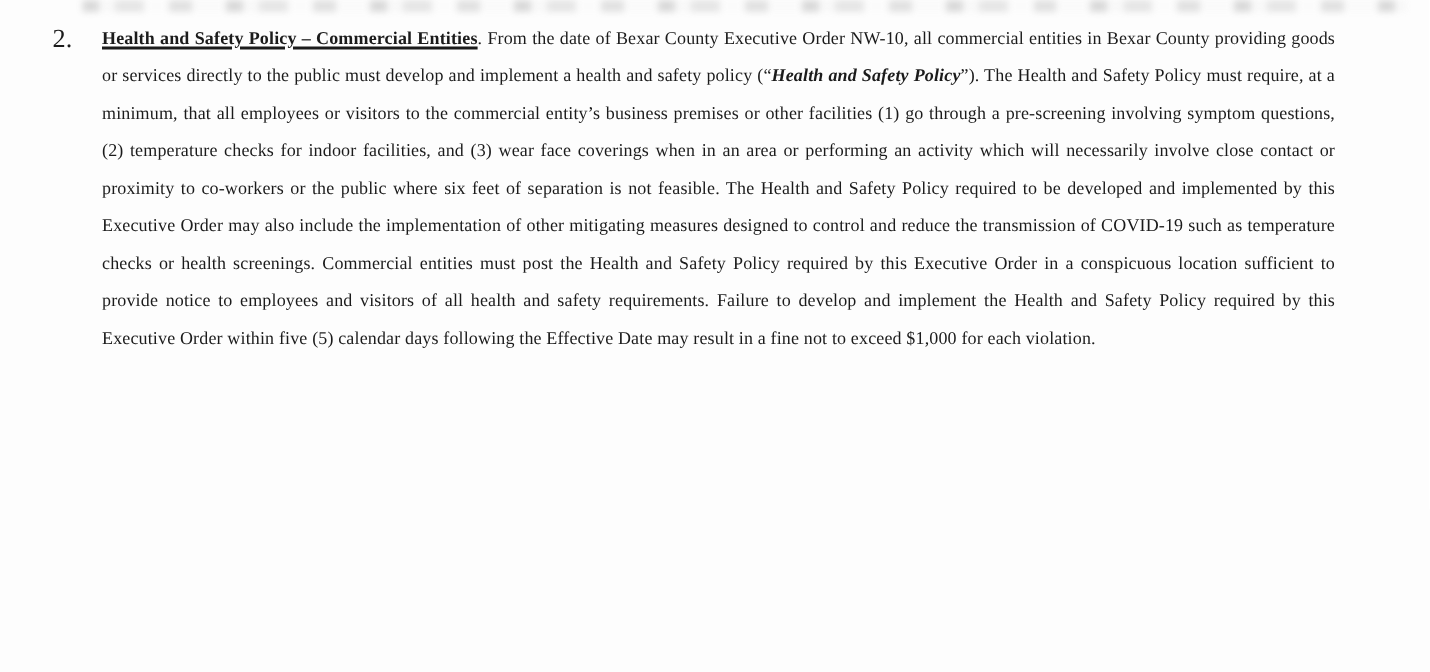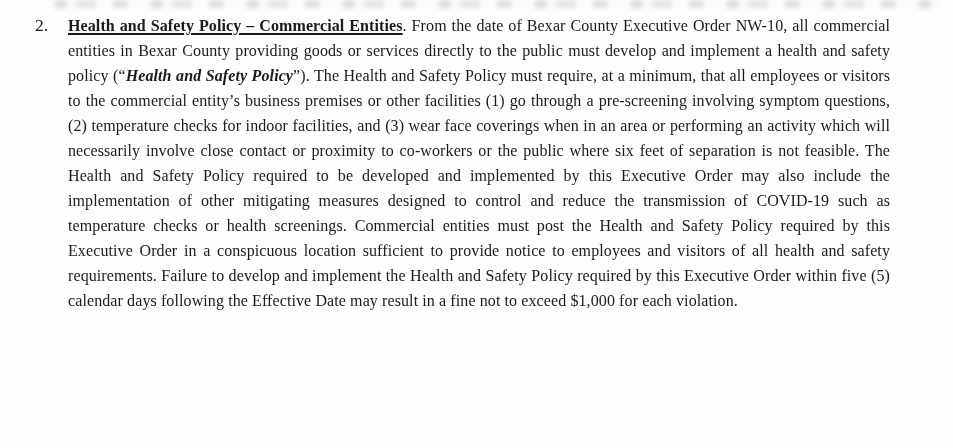--- a/index.html
+++ b/index.html
@@ -47,21 +47,21 @@
     display: flex;
     align-items: flex-start;
   }
   .list-number {
     flex: 0 0 33px;
     font-size: 17.5px;
     line-height: 25px;
   }
   .para-body {
     flex: 1 1 auto;
-    font-size: 16px;
+    font-size: 12px;
     line-height: 25px;
     text-align: justify;
     letter-spacing: 0.1px;
   }
   .seg.normal {
     font-weight: normal;
     font-style: normal;
   }
   .seg.bold-underline {
     font-weight: bold;

